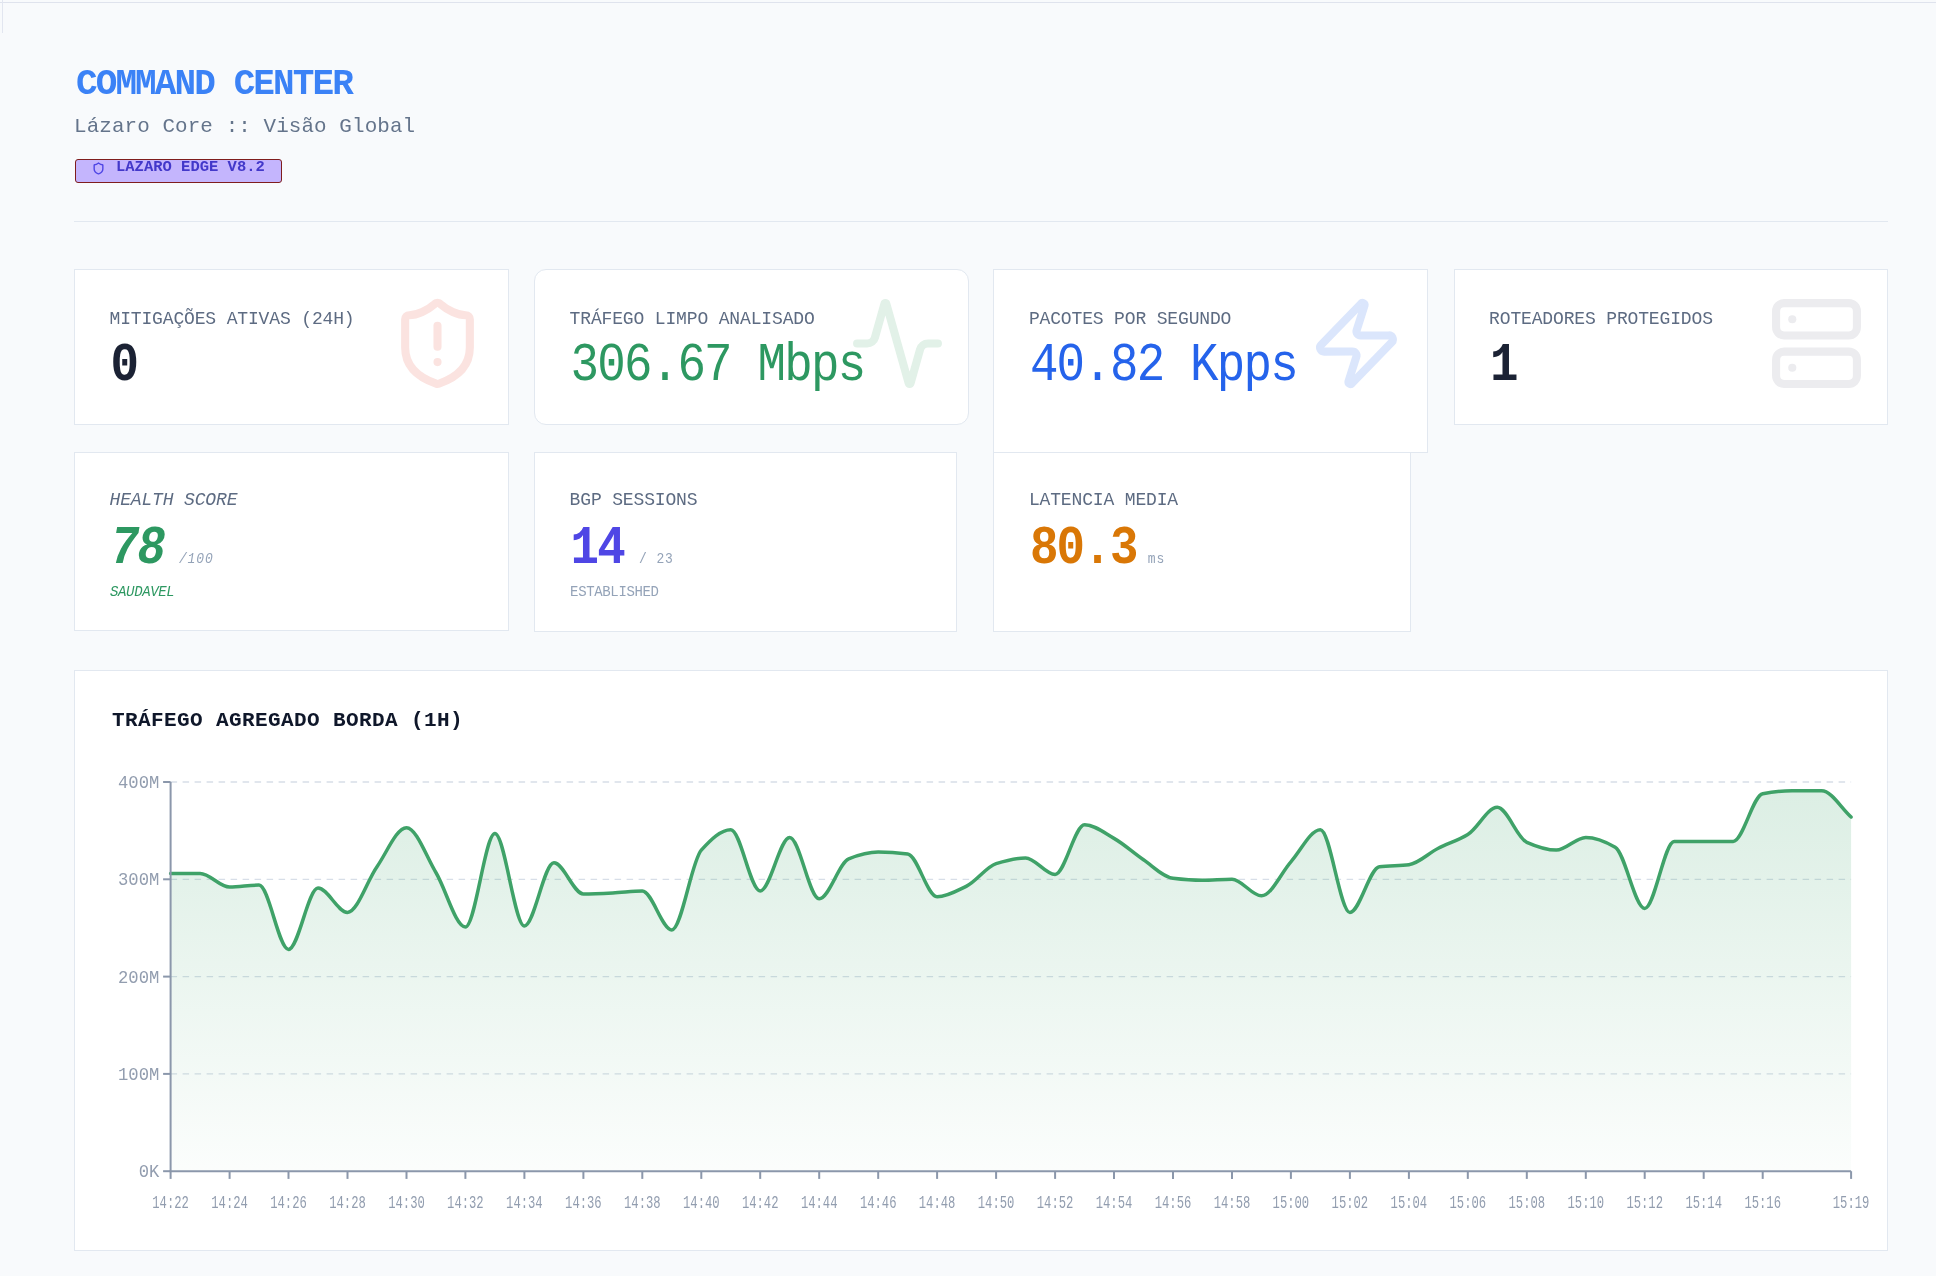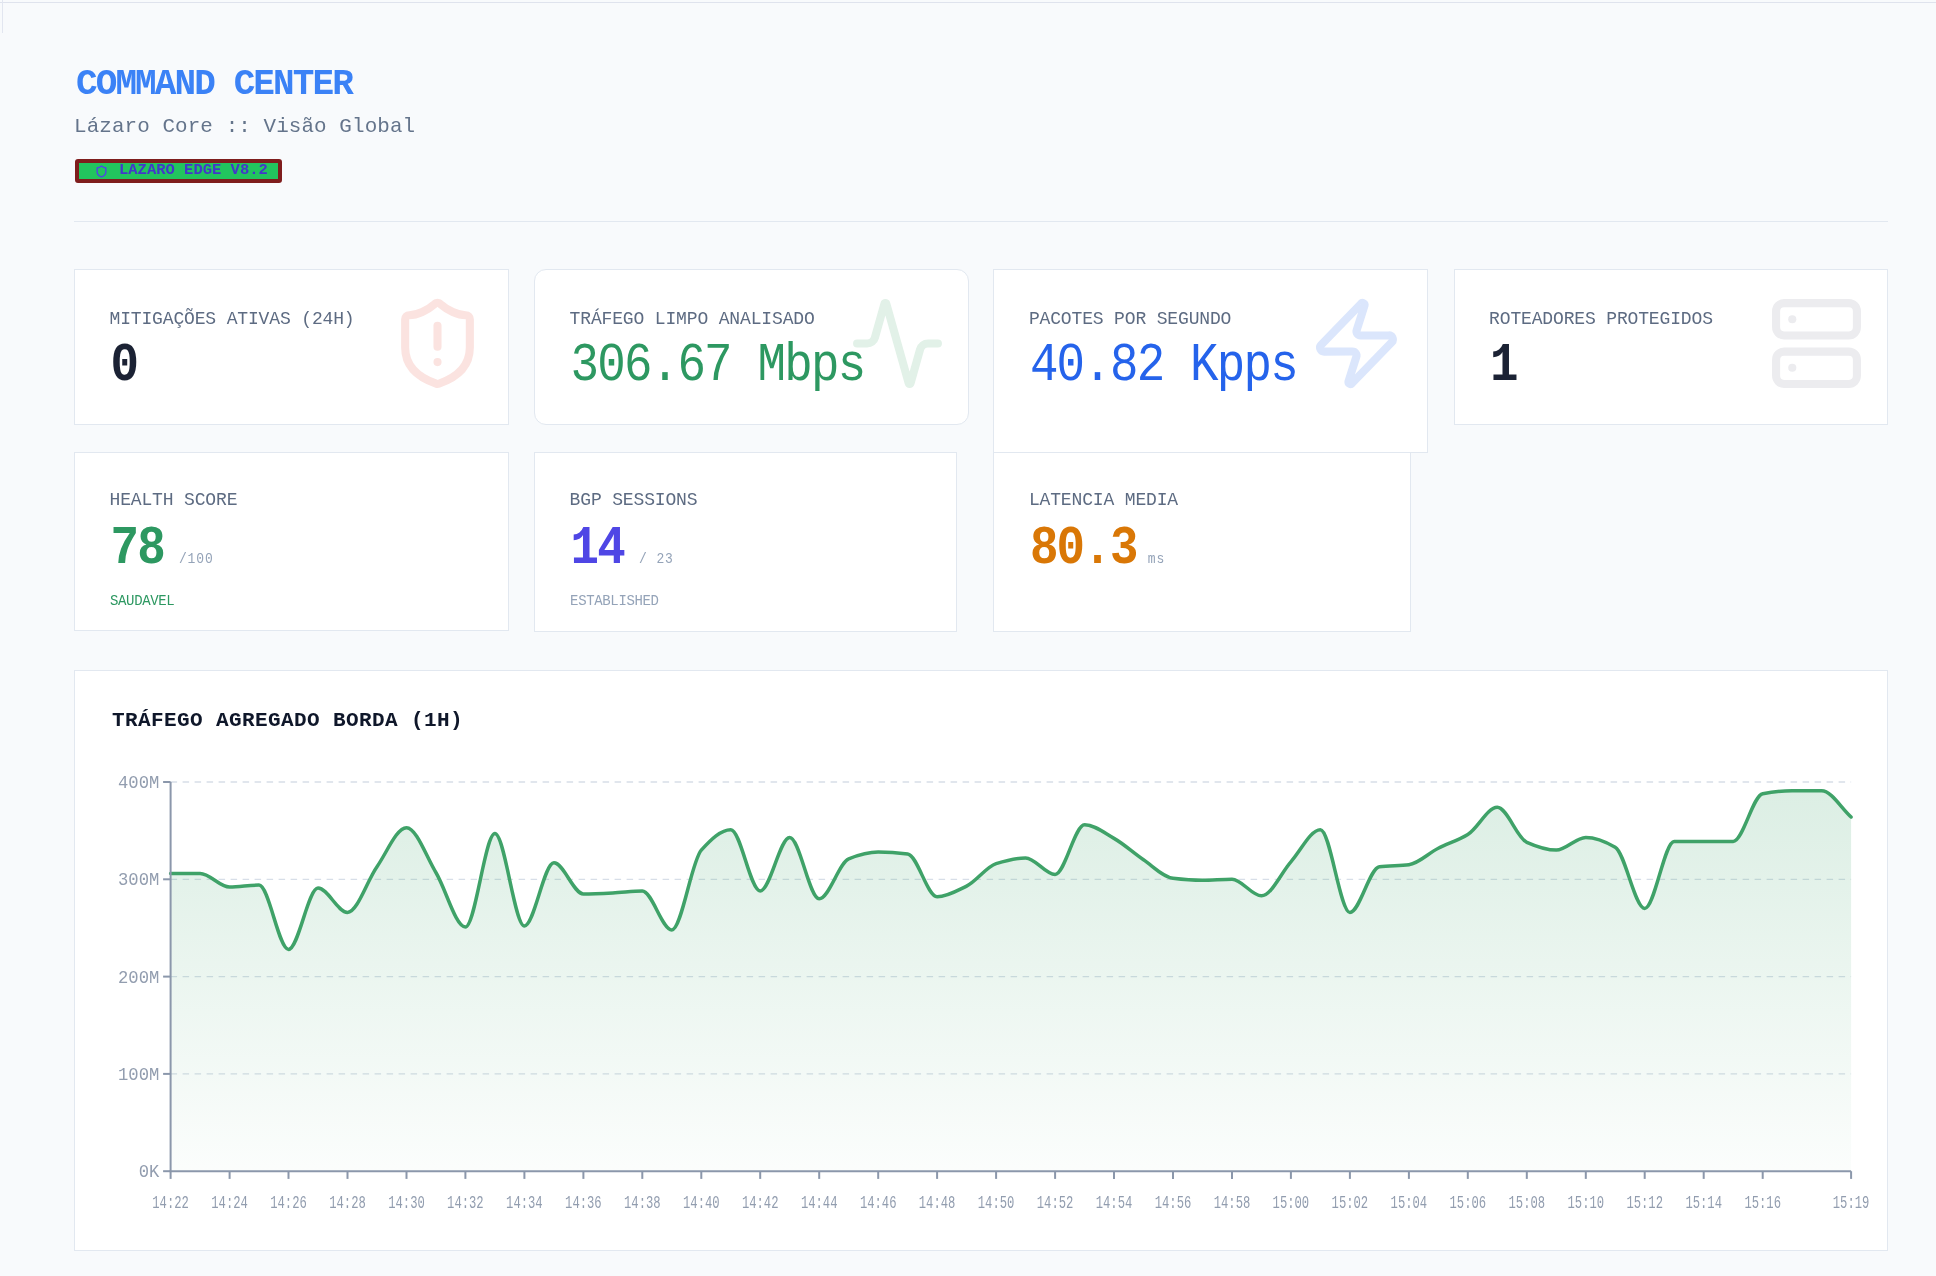--- a/index.html
+++ b/index.html
@@ -1,30 +1,30 @@
 <!DOCTYPE html>
 <html><head><meta charset="utf-8"><title>Command Center</title>
 <style>
 * { margin:0; padding:0; box-sizing:border-box; }
 html,body { width:1936px; height:1276px; background:#f8fafc; font-family:"Liberation Mono",monospace; overflow:hidden; position:relative; }
 #topline { position:absolute; left:0; top:2px; width:1936px; height:1px; background:#dfe3ed; }
 #leftline { position:absolute; left:2px; top:0; width:1px; height:33px; background:#e2e6f0; }
 .wrap { position:absolute; left:74px; top:0; width:1814.5px; height:1276px; }
 h1 { position:absolute; left:2px; top:64.2px; font-size:36px; line-height:41px; font-weight:bold; letter-spacing:-1.9px; color:#3b82f6; }
 .sub { position:absolute; left:0px; top:114.8px; font-size:20.9px; line-height:24px; letter-spacing:0.1px; color:#64748b; }
-.badge { position:absolute; left:0.5px; top:159px; width:207px; height:24.4px; background:#22c55e; border:4px solid #7f1d1d; border-radius:3px; }
+.badge { position:absolute; left:0.5px; top:159px; width:207px; height:24.4px; background:#c4b5fd; border:1px solid #7f1d1d; border-radius:3px; }
 .badge svg { position:absolute; left:16px; top:1.7px; }
 .badge span { position:absolute; left:40.5px; top:-0.6px; font-size:15.5px; line-height:17.6px; font-weight:bold; letter-spacing:0px; color:#4338ca; }
 .divider { position:absolute; left:0; top:221px; width:1814px; height:1px; background:#e2e8f0; }
 .card { position:absolute; background:#fff; border:1px solid #e2e8f0; }
 .card .icon { position:absolute; }
 .label { position:absolute; left:34.5px; font-size:18px; line-height:20.4px; letter-spacing:-0.15px; color:#5d6b82; }
 .value { position:absolute; left:35.5px; top:66.3px; font-size:47.5px; line-height:53.8px; letter-spacing:-1.8px; transform:scaleY(1.13); transform-origin:0 0; white-space:nowrap; }
 .suffix { font-size:13px; letter-spacing:0.9px; color:#94a3b8; font-weight:normal; margin-left:15px; }
-.sublabel { position:absolute; left:35px; top:140px; font-size:14px; line-height:16px; letter-spacing:-0.35px; }
+.sublabel { position:absolute; left:35px; top:131px; font-size:14px; line-height:16px; letter-spacing:-0.35px; }
 .c-dark { color:#1b2234; font-weight:bold; }
 .c-green { color:#2d9861; }
 .c-blue { color:#2563eb; }
 .c-indigo { color:#4f46e5; font-weight:bold; }
 .c-orange { color:#d97706; font-weight:bold; }
 .gb { color:#2d9861; font-weight:bold; }
 .chartcard { position:absolute; left:0; top:670px; width:1814px; height:580.5px; background:#fff; border:1px solid #e2e8f0; }
 .ctitle { position:absolute; left:37px; top:37.6px; font-size:21px; line-height:24px; font-weight:bold; letter-spacing:0.4px; color:#0f172a; }
 .ax { stroke:#8b97ab; stroke-width:2; fill:none; }
 .grid { stroke:#d7dee8; stroke-width:1.3; stroke-dasharray:6.5 5.5; fill:none; }
@@ -71,21 +71,21 @@
     <div class="label" style="top:39.3px;">ROTEADORES PROTEGIDOS</div>
     <div class="value c-dark">1</div>
     <svg class="icon" style="left:313.9px;top:25px;" width="97" height="97" viewBox="0 0 24 24" fill="none" stroke="#ececef" stroke-width="2" stroke-linecap="round" stroke-linejoin="round">
         <rect x="2" y="2" width="20" height="8" rx="2"></rect>
         <rect x="2" y="14" width="20" height="8" rx="2"></rect>
         <path d="M6 6h.01"></path>
         <path d="M6 18h.01"></path>
       </svg>
   </div>
 
-  <div class="card" style="left:0;top:451.5px;width:434.9px;height:179px;">
+  <div class="card" style="left:0;top:451.5px;width:434.9px;height:179px;font-style:italic;">
     <div class="label" style="top:37px;">HEALTH SCORE</div>
     <div class="value gb">78<span class="suffix">/100</span></div>
     <div class="sublabel c-green">SAUDAVEL</div>
   </div>
   <div class="card" style="left:460.1px;top:451.5px;width:423px;height:180.5px;">
     <div class="label" style="top:37px;">BGP SESSIONS</div>
     <div class="value c-indigo">14<span class="suffix">/ 23</span></div>
     <div class="sublabel" style="color:#94a3b8;">ESTABLISHED</div>
   </div>
   <div class="card" style="left:919.4px;top:451.5px;width:418px;height:180.5px;">

